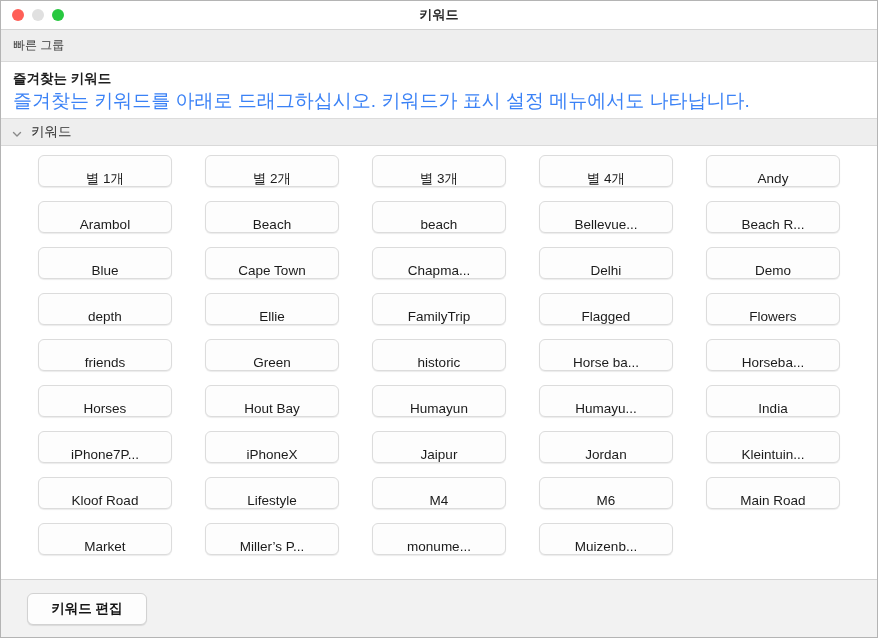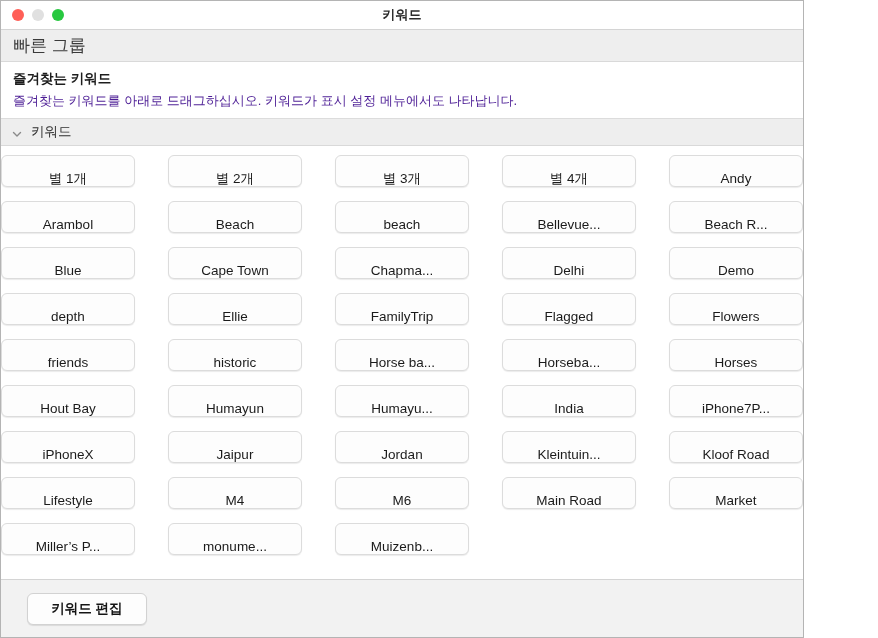--- a/index.html
+++ b/index.html
@@ -7,21 +7,21 @@
     padding: 0;
     background: #ffffff;
   }
   body {
     font-family: "Liberation Sans", "DejaVu Sans", sans-serif;
     -webkit-font-smoothing: antialiased;
   }
 
   .window {
     position: relative;
-    width: 804px;
+    width: 878px;
     height: 638px;
     box-sizing: border-box;
     background: #ffffff;
     border: 1px solid #b4b4b4;
     overflow: hidden;
     display: flex;
     flex-direction: column;
   }
 
   
@@ -68,42 +68,42 @@
     flex: 0 0 32px;
     height: 32px;
     background: #eeeeee;
     border-bottom: 1px solid #d9d9d9;
     display: flex;
     align-items: center;
     padding-left: 12px;
     box-sizing: border-box;
   }
   .quickgroup-bar .label {
-    font-size: 17px;
+    font-size: 12px;
     color: #3a3a3a;
     font-weight: 400;
   }
 
   
   .favorites {
     flex: 0 0 56px;
     background: #ffffff;
     padding: 6px 12px 0 12px;
     box-sizing: border-box;
   }
   .favorites .fav-title {
     font-size: 13.5px;
     font-weight: 700;
     color: #1d1d1d;
     line-height: 22px;
   }
   .favorites .fav-desc {
-    font-size: 13px;
+    font-size: 19px;
     font-weight: 400;
-    color: #4c1d95;
+    color: #3b82f6;
     line-height: 22px;
   }
 
   
   .section-header {
     flex: 0 0 28px;
     height: 28px;
     background: #eeeeee;
     border-top: 1px solid #dcdcdc;
     border-bottom: 1px solid #d9d9d9;
@@ -239,20 +239,21 @@
         <div class="kw-btn">Cape Town</div>
         <div class="kw-btn">Chapma...</div>
         <div class="kw-btn">Delhi</div>
         <div class="kw-btn">Demo</div>
         <div class="kw-btn">depth</div>
         <div class="kw-btn">Ellie</div>
         <div class="kw-btn">FamilyTrip</div>
         <div class="kw-btn">Flagged</div>
         <div class="kw-btn">Flowers</div>
         <div class="kw-btn">friends</div>
+        <div class="kw-btn">Green</div>
         <div class="kw-btn">historic</div>
         <div class="kw-btn">Horse ba...</div>
         <div class="kw-btn">Horseba...</div>
         <div class="kw-btn">Horses</div>
         <div class="kw-btn">Hout Bay</div>
         <div class="kw-btn">Humayun</div>
         <div class="kw-btn">Humayu...</div>
         <div class="kw-btn">India</div>
         <div class="kw-btn">iPhone7P...</div>
         <div class="kw-btn">iPhoneX</div>

